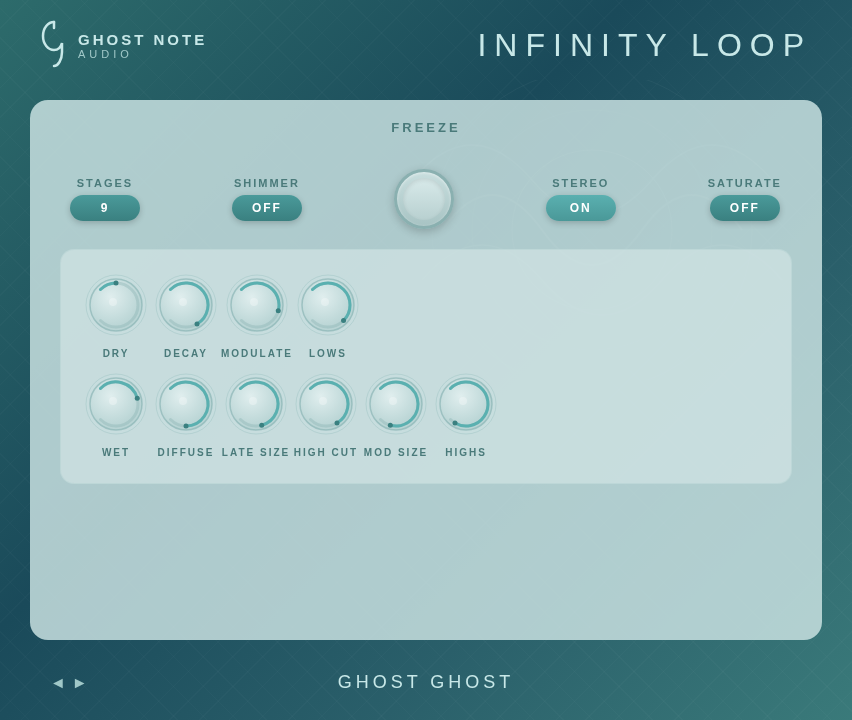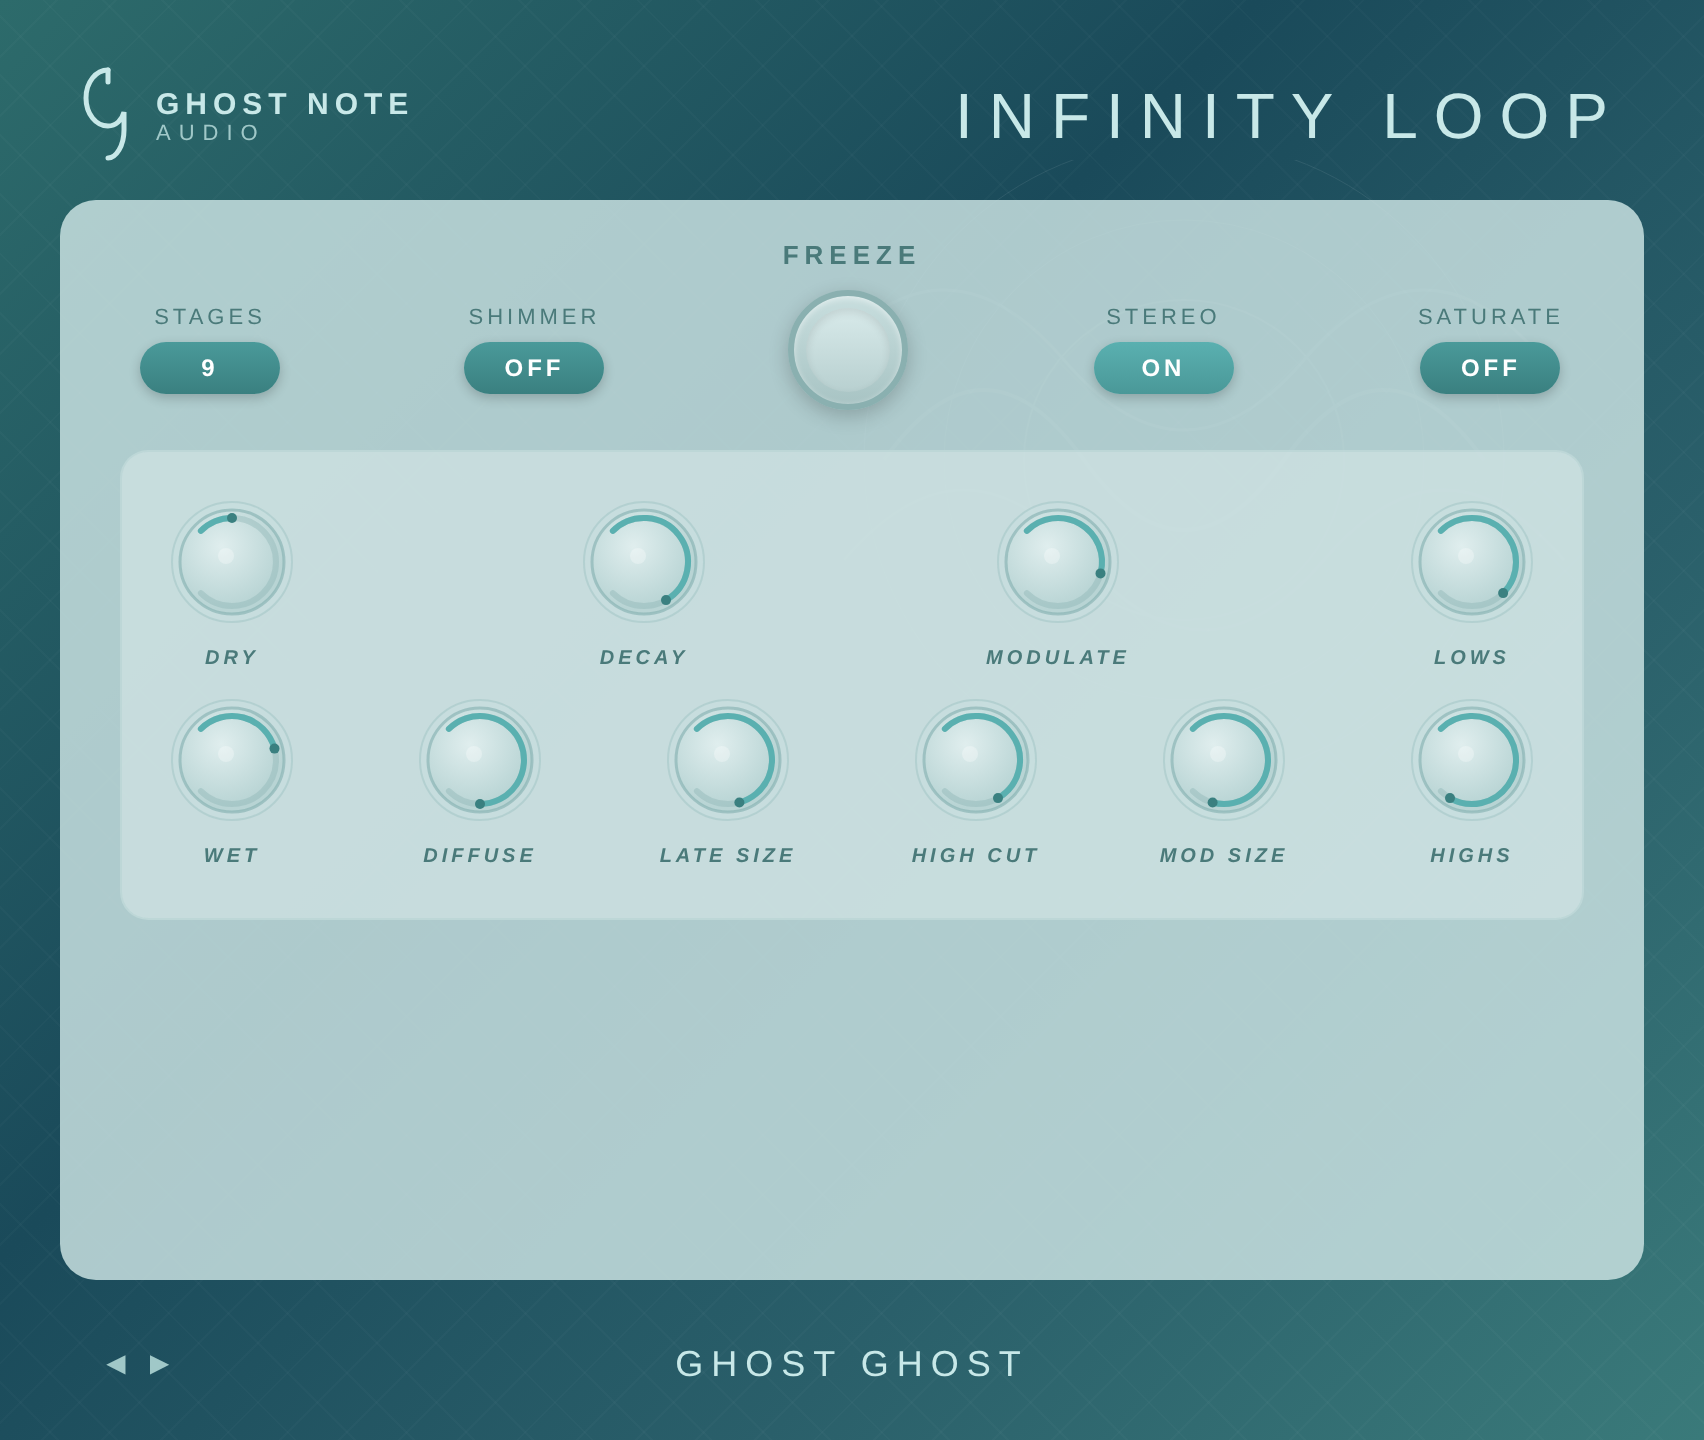--- a/index.html
+++ b/index.html
@@ -31,21 +31,21 @@
       top: 80px;
       width: 400px;
       height: 300px;
       opacity: 0.08;
       pointer-events: none;
     }
 
     
     .header {
       position: absolute;
-      top: 13px;
+      top: 0;
       left: 0;
       right: 0;
       height: 90px;
       display: flex;
       align-items: center;
       justify-content: space-between;
       padding: 0 40px;
     }
 
     .logo-area {
@@ -102,21 +102,21 @@
       display: flex;
       flex-direction: column;
       align-items: center;
       margin-bottom: 10px;
     }
 
     .freeze-label {
       font-size: 13px;
       letter-spacing: 3px;
       color: #4a7a7a;
-      margin-bottom: 0;
+      margin-bottom: 24px;
       font-weight: 600;
     }
 
     
     .controls-row {
       display: flex;
       align-items: center;
       justify-content: space-between;
       margin-bottom: 20px;
       padding: 0 10px;
@@ -126,21 +126,21 @@
       display: flex;
       flex-direction: column;
       align-items: center;
       gap: 6px;
     }
 
     .control-label {
       font-size: 11px;
       letter-spacing: 2px;
       color: #4a7a7a;
-      font-weight: 400;
+      font-weight: 700;
     }
 
     .toggle-btn {
       background: linear-gradient(180deg, #4a9a9a 0%, #3a8080 100%);
       color: white;
       border: none;
       border-radius: 20px;
       padding: 6px 20px;
       font-size: 12px;
       letter-spacing: 2px;
@@ -178,24 +178,23 @@
     
     .knobs-panel {
       background: rgba(215, 232, 232, 0.6);
       border-radius: 14px;
       padding: 20px 20px 15px;
       border: 1px solid rgba(180, 210, 210, 0.5);
     }
 
     .knobs-row {
       display: flex;
-      justify-content: space-between;
+      justify-content: flex-start;
       align-items: flex-end;
       margin-bottom: 10px;
-      font-style: italic;
     }
 
     .knob-group {
       display: flex;
       flex-direction: column;
       align-items: center;
       gap: 8px;
     }
 
     .knob-label {

